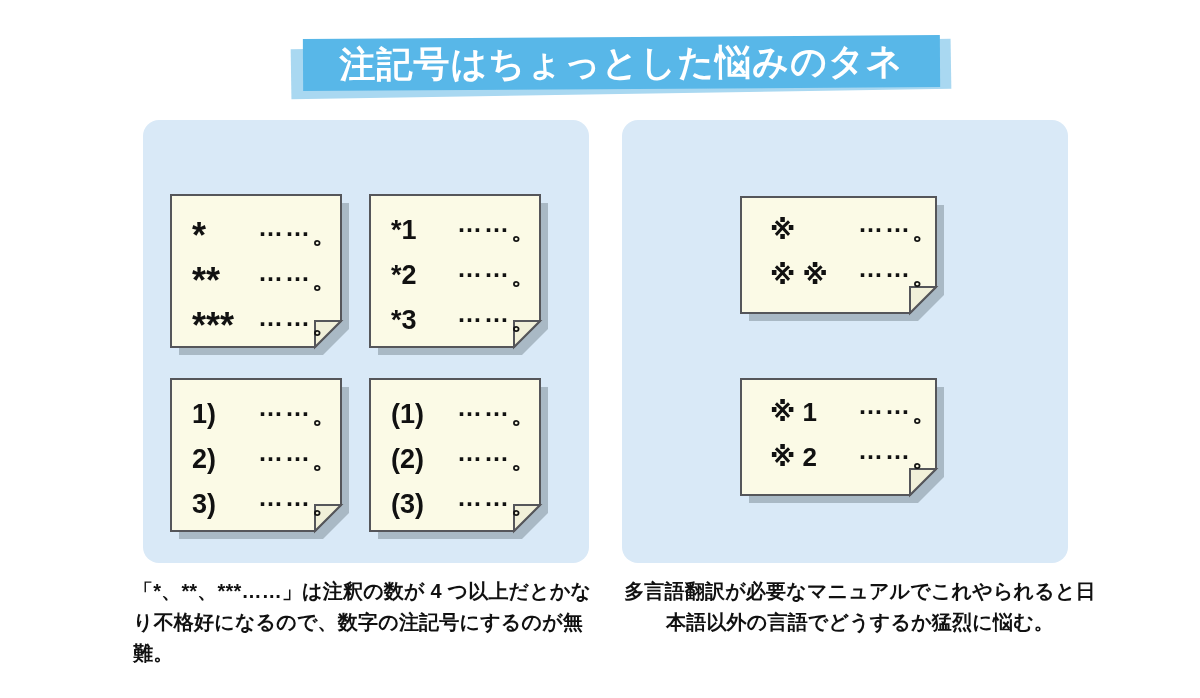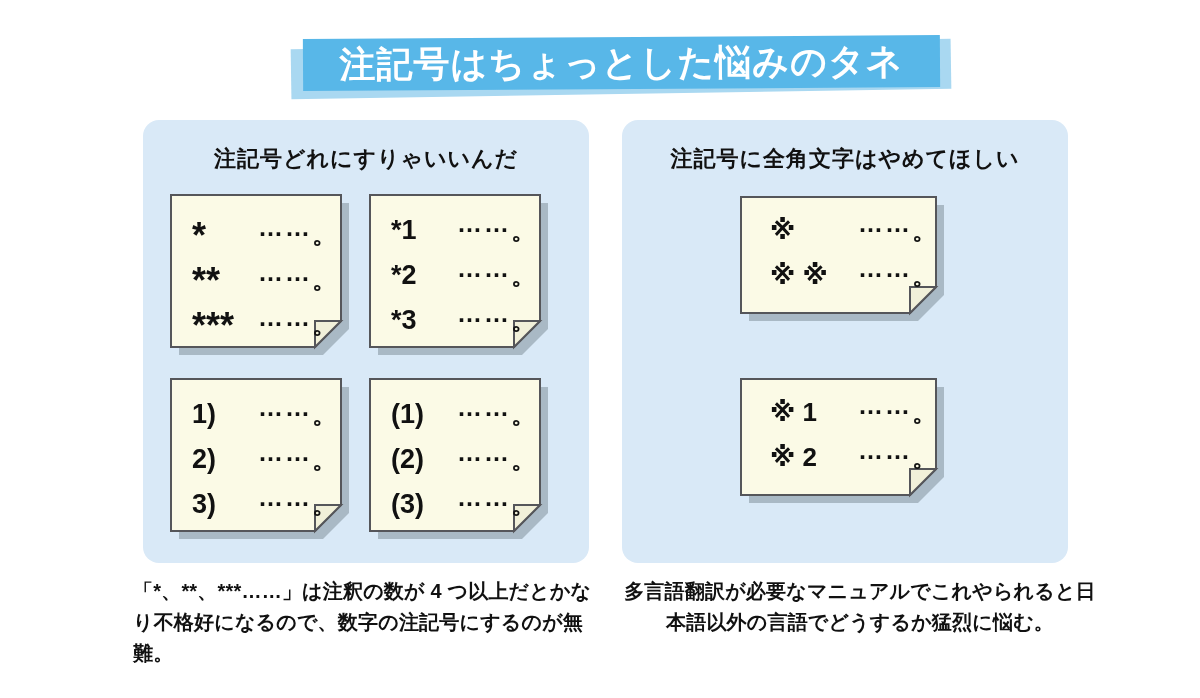--- a/index.html
+++ b/index.html
@@ -78,21 +78,20 @@
 <body>
 
 <div class="banner-wrap">
   <div class="banner-light"></div>
   <div class="banner-main">
     <span class="banner-title">注記号はちょっとした悩みのタネ</span>
   </div>
 </div>
 
 <div class="panel left">
-  <div class="panel-title">注記号どれにすりゃいいんだ</div>
 
   <div class="note note-sm" style="left:27px; top:74px; width:172px; height:154px;">
     <svg width="181" height="163" viewBox="0 0 181 163">
       <polygon points="9,9 179,9 179,135 153,161 9,161" fill="#A9B9C5"></polygon>
       <polygon points="1,1 171,1 171,127 145,153 1,153" fill="#FBFAE6" stroke="#55565A" stroke-width="2"></polygon>
       <polygon points="145,153 171,127 145,127" fill="#F1F0D9" stroke="#55565A" stroke-width="2"></polygon>
     </svg>
     <div class="rows">
       <div class="row">
         <span class="marker star-only">*</span>
@@ -182,21 +181,20 @@
       <div class="row">
         <span class="marker">(3)</span>
         <span class="dots">……</span>
         <span class="period">。</span>
       </div>
     </div>
   </div>
 </div>
 
 <div class="panel right">
-  <div class="panel-title">注記号に全角文字はやめてほしい</div>
 
   <div class="note note-wd" style="left:118px; top:76px; width:197px; height:118px;">
     <svg width="206" height="127" viewBox="0 0 206 127">
       <polygon points="9,9 204,9 204,99 178,125 9,125" fill="#A9B9C5"></polygon>
       <polygon points="1,1 196,1 196,91 170,117 1,117" fill="#FBFAE6" stroke="#55565A" stroke-width="2"></polygon>
       <polygon points="170,117 196,91 170,91" fill="#F1F0D9" stroke="#55565A" stroke-width="2"></polygon>
     </svg>
     <div class="rows">
       <div class="row">
         <span class="marker">※</span>

